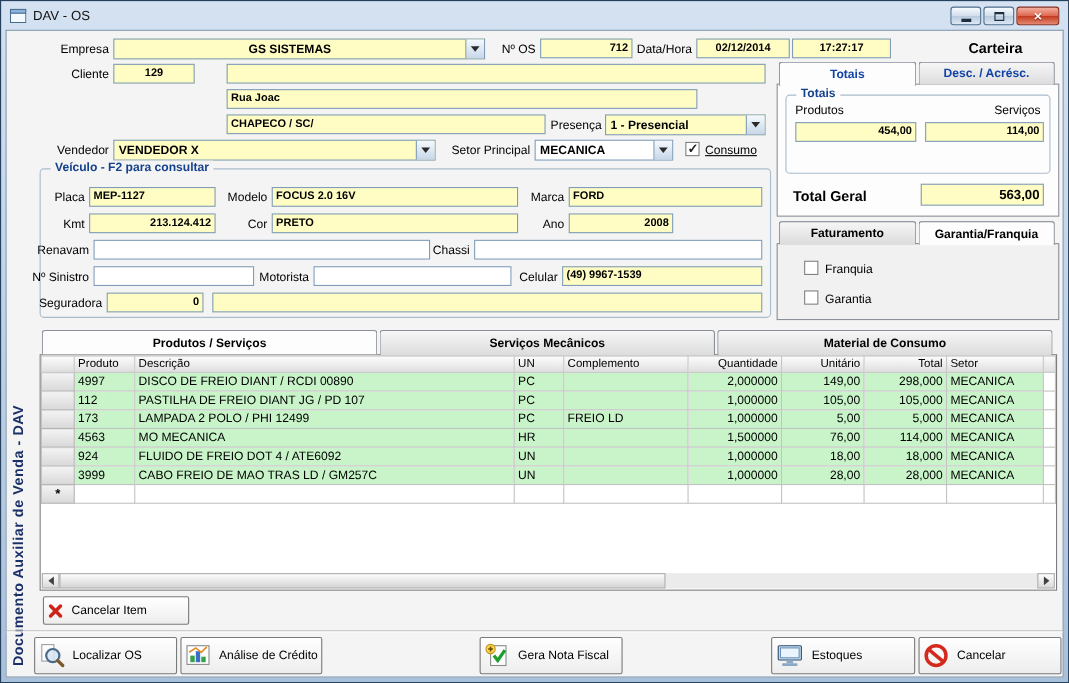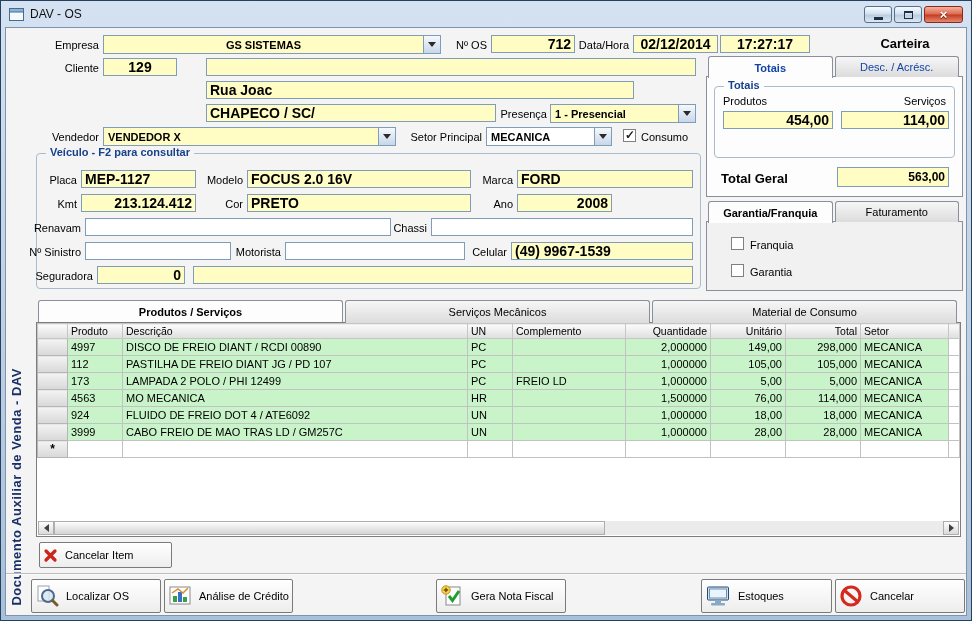--- a/index.html
+++ b/index.html
@@ -11,35 +11,35 @@
   .win-btn{position:absolute;top:5px;height:17px;border-radius:3px;border:1px solid #54718e;display:flex;align-items:center;justify-content:center;cursor:default;}
   .btn-min{right:79px;width:28px;background:linear-gradient(#f7fbfe,#d3dfec 48%,#b9cbdf 52%,#dce8f3);}
   .btn-max{right:49px;width:28px;background:linear-gradient(#f7fbfe,#d3dfec 48%,#b9cbdf 52%,#dce8f3);}
   .btn-close{right:8px;width:39px;background:linear-gradient(#f2b0a0,#de6a50 48%,#c23a20 52%,#e58a70);border-color:#8a2a18;}
   .glyph-min{display:block;width:9px;height:3px;background:#1d2e40;margin-top:7px;}
   .glyph-max{display:block;width:9px;height:8px;border:1px solid #1d2e40;border-top-width:2px;background:transparent;}
   .glyph-close{color:#fff;font-weight:bold;font-size:13px;line-height:13px;text-shadow:0 1px 1px #6a1a0a;}
   .content{position:absolute;left:4px;top:26px;right:4px;bottom:4px;background:#f4f4f4;border:1px solid #7e94aa;}
   .vtext{position:absolute;left:8px;bottom:14px;writing-mode:vertical-rl;transform:rotate(180deg);font-weight:bold;font-size:13px;letter-spacing:.5px;color:#1a2f66;}
   .lbl{position:absolute;height:14px;text-align:right;white-space:nowrap;font-size:11px;}
-  .field{position:absolute;height:18px;background:#fffdc4;border:1px solid #7f9db9;padding:1px 3px;font-size:14px;line-height:14px;overflow:hidden;white-space:nowrap;font-weight:bold;}
+  .field{position:absolute;height:18px;background:#fffdc4;border:1px solid #7f9db9;padding:1px 3px;font-size:10px;line-height:14px;overflow:hidden;white-space:nowrap;font-weight:bold;}
   .field.white{background:#fff;}
   .field.right{text-align:right;}
   .field.center{text-align:center;}
   .combo{position:absolute;height:19px;background:#fffdc4;border:1px solid #7f9db9;display:flex;align-items:center;font-weight:bold;}
   .combo.white{background:#fff;}
   .combo .txt{flex:1;padding:0 4px;overflow:hidden;white-space:nowrap;}
   .combo .cbtn{width:17px;height:100%;background:linear-gradient(#f5f9fd,#c7d7e9);border-left:1px solid #7f9db9;display:flex;align-items:center;justify-content:center;}
   .arr-down{width:0;height:0;border-left:4px solid transparent;border-right:4px solid transparent;border-top:5px solid #2a2a2a;}
   .groupbox{position:absolute;border:1px solid #a9bccd;border-radius:4px;}
   .groupbox .legend{position:absolute;top:-8px;left:9px;background:#f4f4f4;padding:0 4px;color:#16418c;font-weight:bold;}
   .legend.on-white{background:#fdfdfd;}
   .panel{position:absolute;}
   .tabstrip{position:absolute;left:0;right:0;top:0;height:21px;display:flex;padding:0 2px;z-index:2;}
-  .tab{flex:1;display:flex;align-items:center;justify-content:center;margin-right:2px;border:1px solid #8a8f99;border-bottom:none;border-radius:3px 3px 0 0;background:linear-gradient(#f6f6f6,#dcdcdc);white-space:nowrap;overflow:hidden;font-size:11px;}
+  .tab{flex:1;display:flex;align-items:center;justify-content:center;margin-right:2px;border:1px solid #8a8f99;border-bottom:none;border-radius:3px 3px 0 0;background:linear-gradient(#f6f6f6,#dcdcdc);white-space:nowrap;overflow:hidden;font-size:11px;font-weight:bold;}
   .tab.active{background:#fdfdfd;height:22px;font-weight:bold;}
   .tab.blue{color:#1243a8;}
   .panel-body{position:absolute;left:0;right:0;top:20px;bottom:0;border:1px solid #8a8f99;background:#fdfdfd;z-index:1;}
   .checkbox{position:absolute;width:13px;height:13px;background:#fff;border:1px solid #808080;}
   .checkbox.checked::after{content:"✓";position:absolute;left:1px;top:-2px;font-size:12px;font-weight:bold;color:#222;}
   .cb-label{position:absolute;white-space:nowrap;}
   .grid-wrap{position:absolute;left:35px;top:321px;width:925px;height:215px;border:1px solid #7d7d7d;background:#fff;overflow:hidden;}
   table.grid{border-collapse:collapse;table-layout:fixed;width:100%;}
   .grid th{height:15px;background:linear-gradient(#fbfbfb,#dedede);border:1px solid #c6c6c6;font-weight:normal;text-align:left;padding:0 3px;font-size:10.5px;overflow:hidden;white-space:nowrap;}
   .grid td{height:17px;border:1px solid #c2c2c2;padding:0 3px;font-size:11px;overflow:hidden;white-space:nowrap;background:#fff;}
@@ -121,21 +121,21 @@
       </span>
   </div>
   <div class="lbl" style="left:399px;width:82px;top:130px;">Setor Principal</div>
   <div class="combo white" style="left:485px;top:126px;width:126px;">
     <span class="txt">MECANICA</span>
     <span class="cbtn">
         <span class="arr-down"></span>
       </span>
   </div>
   <span class="checkbox checked" style="left:622px;top:128px;"></span>
-  <span class="cb-label" style="left:640px;top:130px;position:absolute;">Consumo</span>
+  <span class="cb-label" style="left:640px;top:130px;position:absolute;text-decoration:underline;">Consumo</span>
 
   <div class="groupbox" style="left:35px;top:152px;width:665px;height:136px;">
     <span class="legend">Veículo - F2 para consultar</span>
   </div>
   <div class="lbl" style="left:36px;width:40px;top:173px;">Placa</div>
   <div class="field" style="left:80px;top:169px;width:115px;">MEP-1127</div>
   <div class="lbl" style="left:198px;width:44px;top:173px;">Modelo</div>
   <div class="field" style="left:246px;top:169px;width:224px;">FOCUS 2.0 16V</div>
   <div class="lbl" style="left:474px;width:38px;top:173px;">Marca</div>
   <div class="field" style="left:516px;top:169px;width:176px;">FORD</div>
@@ -176,22 +176,22 @@
         <div style="position:absolute;right:8px;top:8px;">Serviços</div>
         <div class="field right" style="left:126px;top:24px;width:108px;">114,00</div>
       </div>
       <div class="big-bold" style="position:absolute;left:14px;top:94px;">Total Geral</div>
       <div class="field right" style="left:130px;top:90px;width:112px;height:20px;line-height:16px;font-size:12px;">563,00</div>
     </div>
   </div>
 
   <div class="panel" style="left:705px;top:200px;width:257px;height:90px;">
     <div class="tabstrip">
+      <div class="tab">Faturamento</div>
       <div class="tab active">Garantia/Franquia</div>
-      <div class="tab">Faturamento</div>
     </div>
     <div class="panel-body" style="background:#f1f1f1;">
       <span class="checkbox" style="left:24px;top:15px;"></span>
       <span class="cb-label" style="left:43px;top:17px;">Franquia</span>
       <span class="checkbox" style="left:24px;top:42px;"></span>
       <span class="cb-label" style="left:43px;top:44px;">Garantia</span>
     </div>
   </div>
 
   <div class="tabstrip" style="left:35px;top:299px;width:925px;height:23px;">

